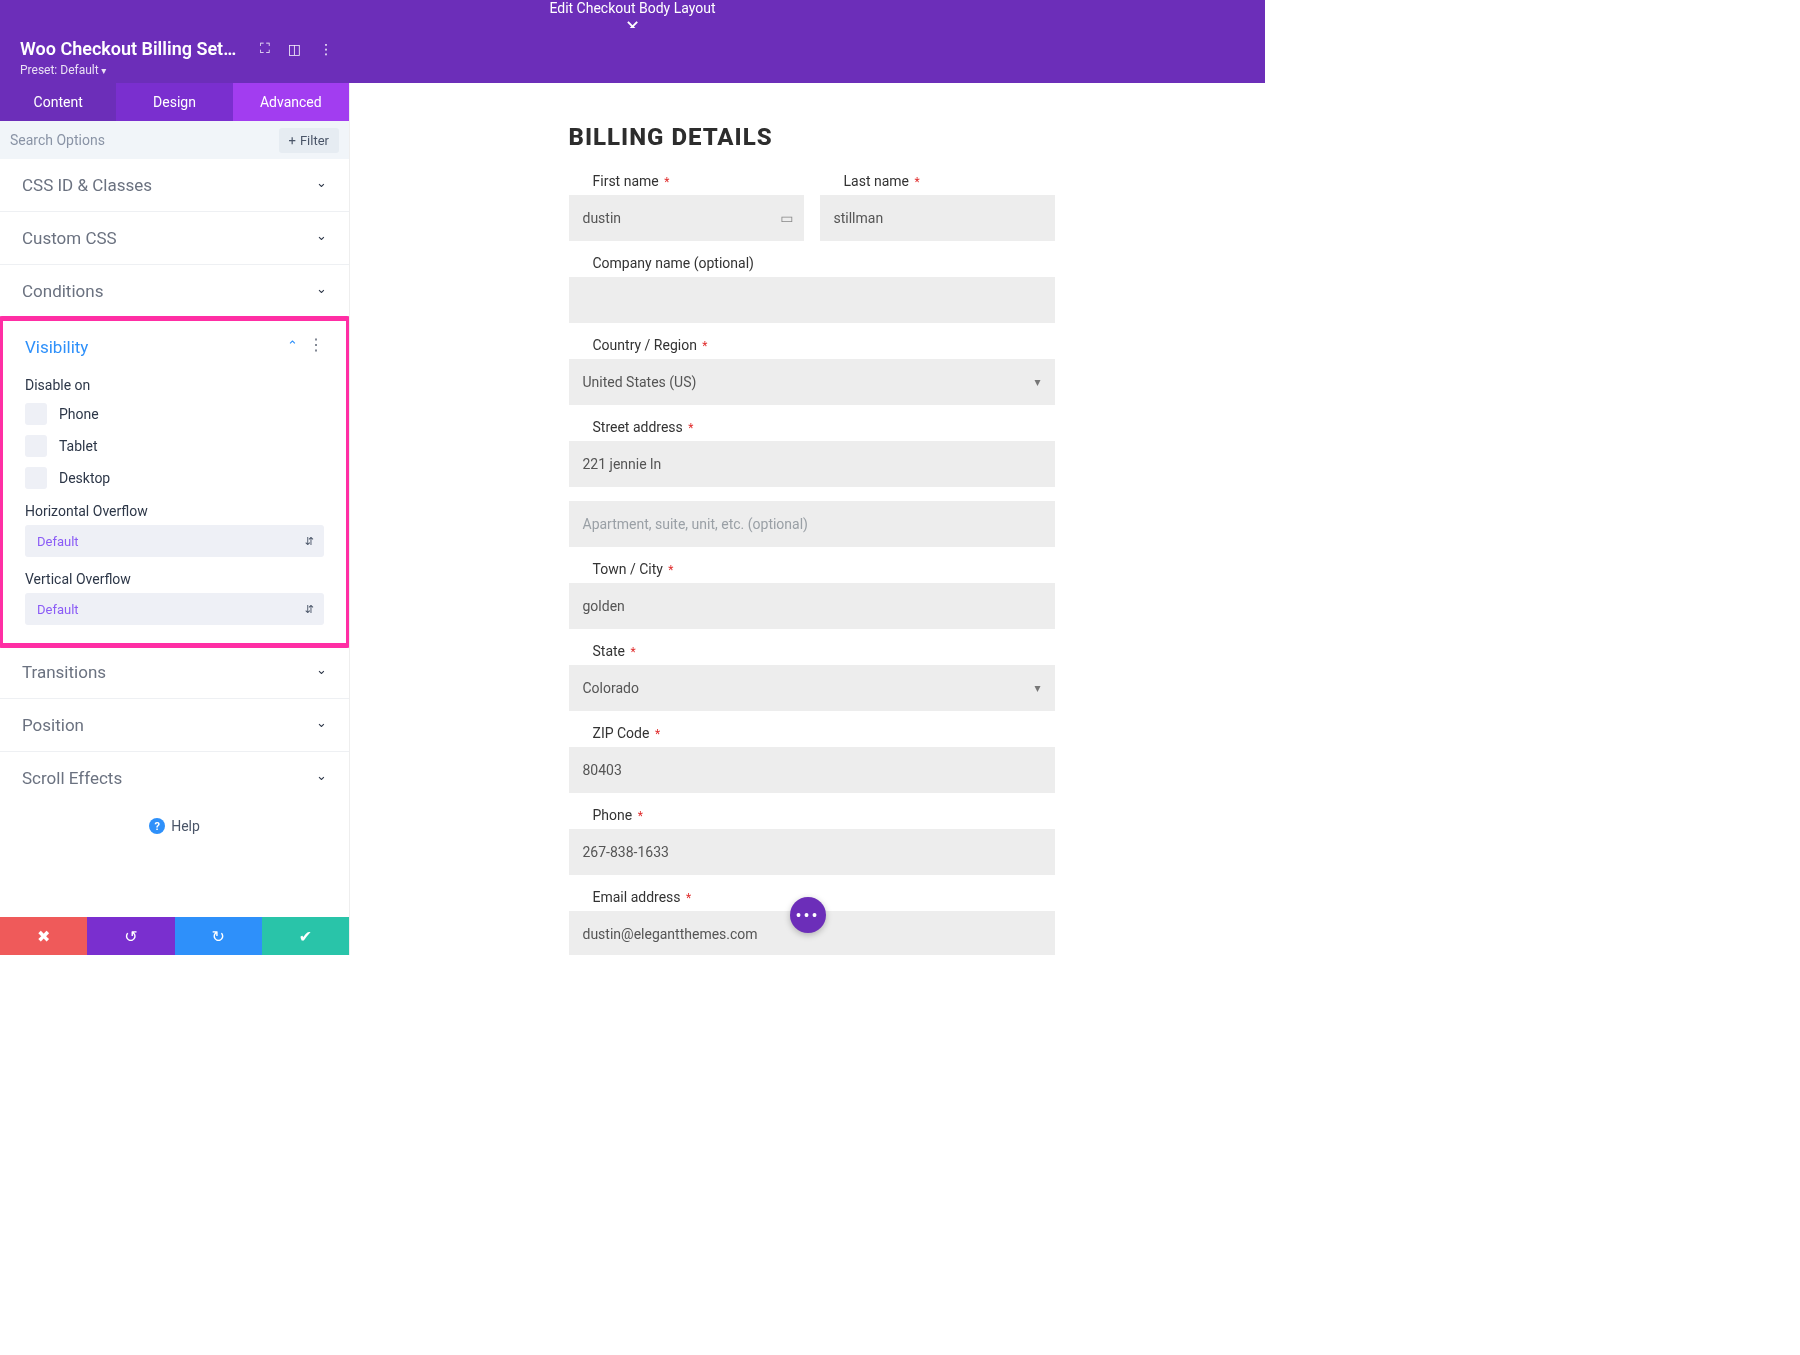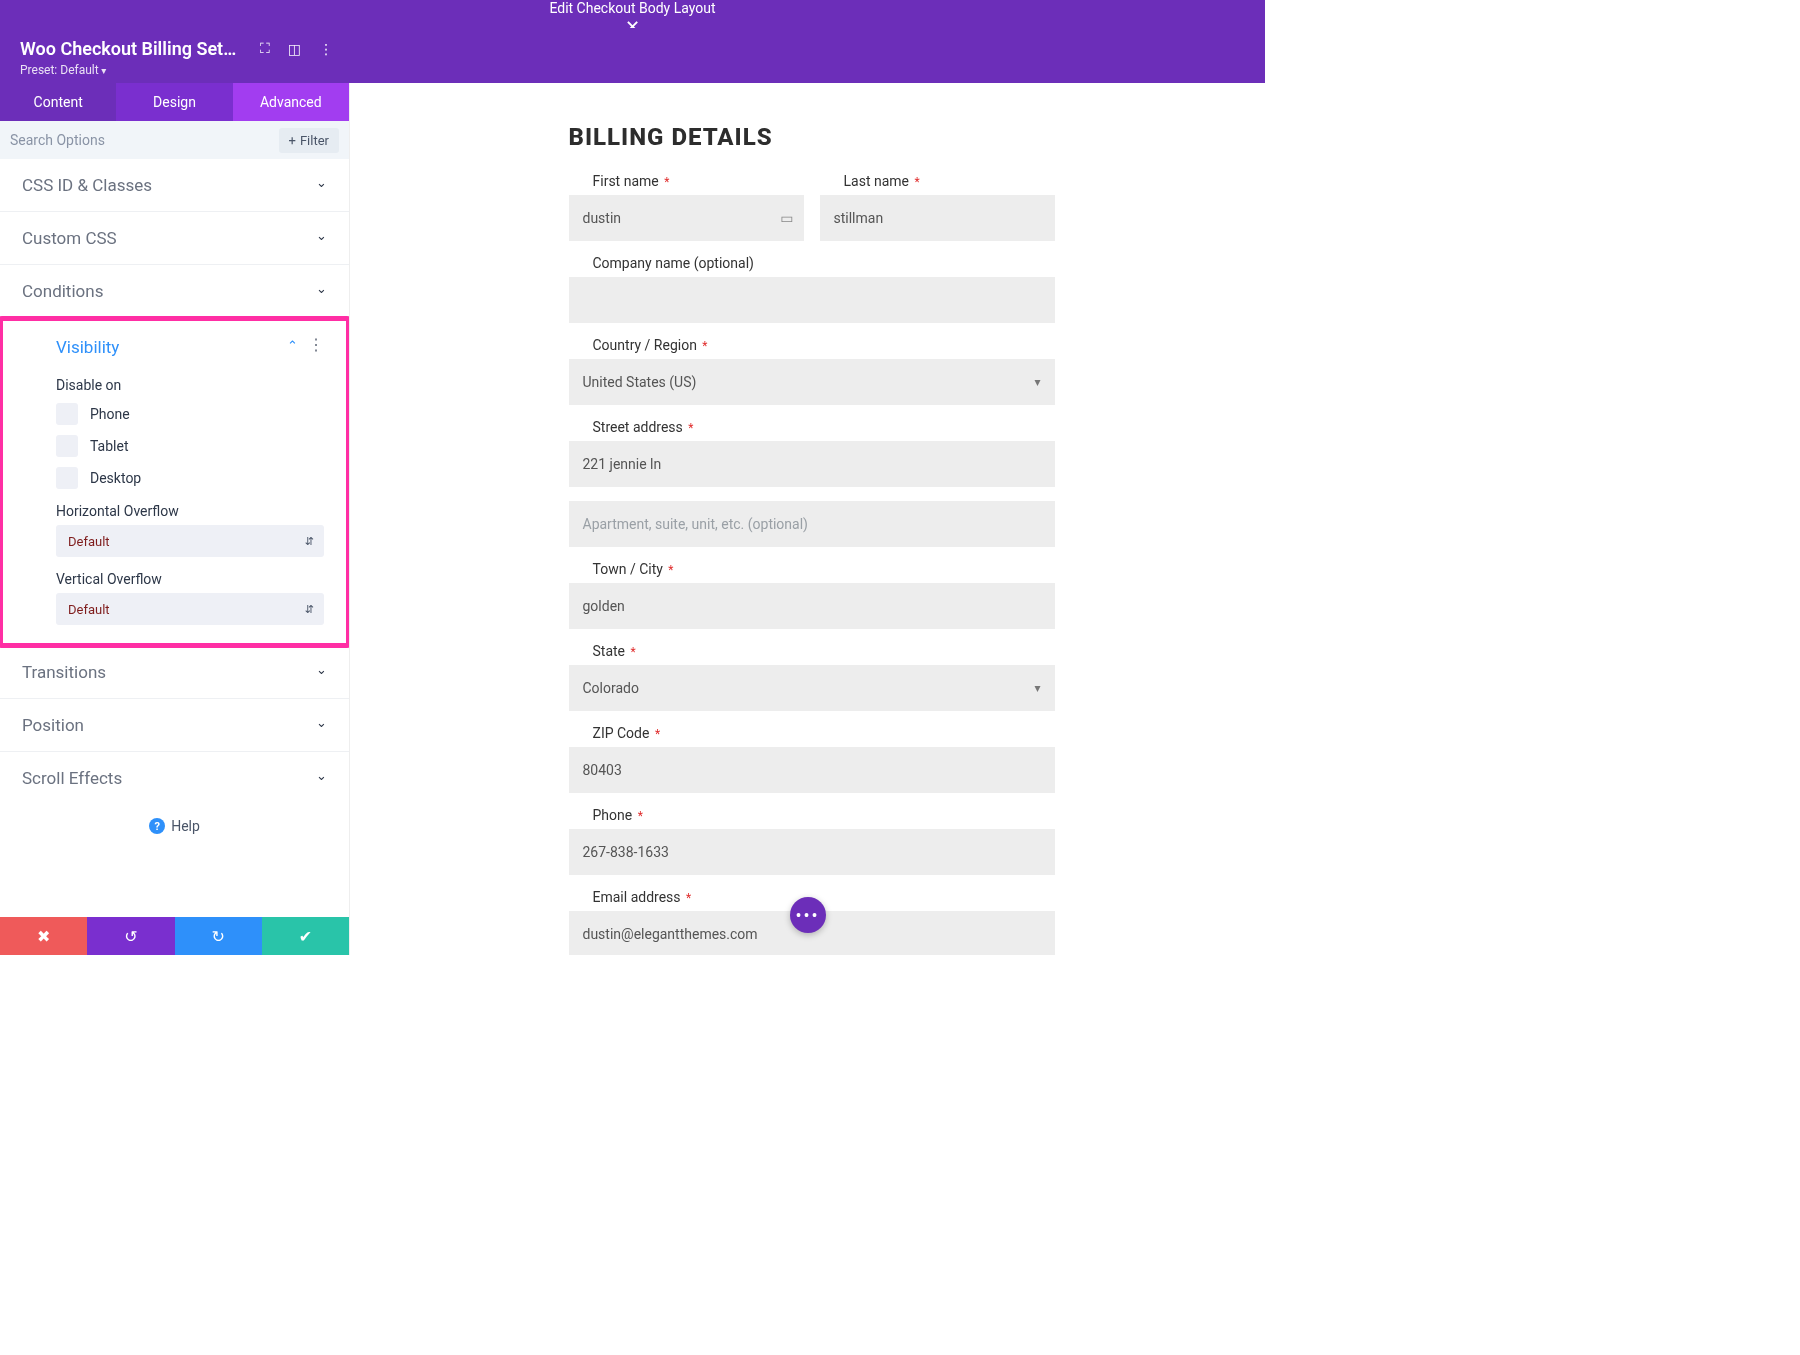--- a/index.html
+++ b/index.html
@@ -47,21 +47,21 @@
   
   .highlight-box { border: 5px solid #ff2ea4; border-radius: 4px; margin: -2px; }
   
   .acc-body { padding: 0 22px 18px 22px; }
   .sub-label { font-size: 14px; color: #2d3748; margin-bottom: 10px; margin-top: 4px; }
   .chk-row { display: flex; align-items: center; gap: 12px; margin-bottom: 10px; }
   .chk-row .chk { width: 22px; height: 22px; background: #eef0f6; border-radius: 3px; }
   .chk-row span { font-size: 14px; color: #2d3748; }
   
   .sel-label { font-size: 14px; color: #2d3748; margin-top: 14px; margin-bottom: 6px; }
-  .sel-wrap { position: relative; background: #eef0f6; border-radius: 3px; height: 32px; display: flex; align-items: center; padding: 0 12px; font-size: 13px; color: #7f1d1d; }
+  .sel-wrap { position: relative; background: #eef0f6; border-radius: 3px; height: 32px; display: flex; align-items: center; padding: 0 12px; font-size: 13px; color: #8b5cf6; }
   .sel-wrap::after { content: "⇵"; position: absolute; right: 10px; font-size: 11px; color: #4a5568; }
   
   .help-row { display: flex; align-items: center; justify-content: center; gap: 6px; padding: 14px 0 26px 0; font-size: 14px; color: #4a5568; }
   .help-row .help-icon { width: 16px; height: 16px; border-radius: 50%; background: #2e90fa; color: #fff; font-size: 11px; font-weight: 700; display: flex; align-items: center; justify-content: center; }
   
   .footer-actions { display: flex; height: 38px; }
   .footer-actions .fa-btn { flex: 1; display: flex; align-items: center; justify-content: center; color: #fff; font-size: 16px; cursor: pointer; }
   .footer-actions .fa-cancel { background: #ef5a5a; }
   .footer-actions .fa-undo   { background: #7a2fcf; }
   .footer-actions .fa-redo   { background: #2e90fa; }
@@ -141,21 +141,21 @@
         </div>
 
         <div class="acc-item">
           <div class="acc-header">
             <span class="acc-title">Conditions</span>
             <span class="acc-chevron">⌄</span>
           </div>
         </div>
 
         <div class="highlight-box">
-        <div class="acc-item open" style="border-bottom:none;padding-left:31px;">
+        <div class="acc-item open" style="border-bottom:none;">
           <div class="acc-header">
             <span class="acc-title">Visibility</span>
             <span class="acc-right">
               <span class="acc-chevron">⌃</span>
               <span class="acc-dots">⋮</span>
             </span>
           </div>
           <div class="acc-body">
             <div class="sub-label">Disable on</div>
             <div class="chk-row">

